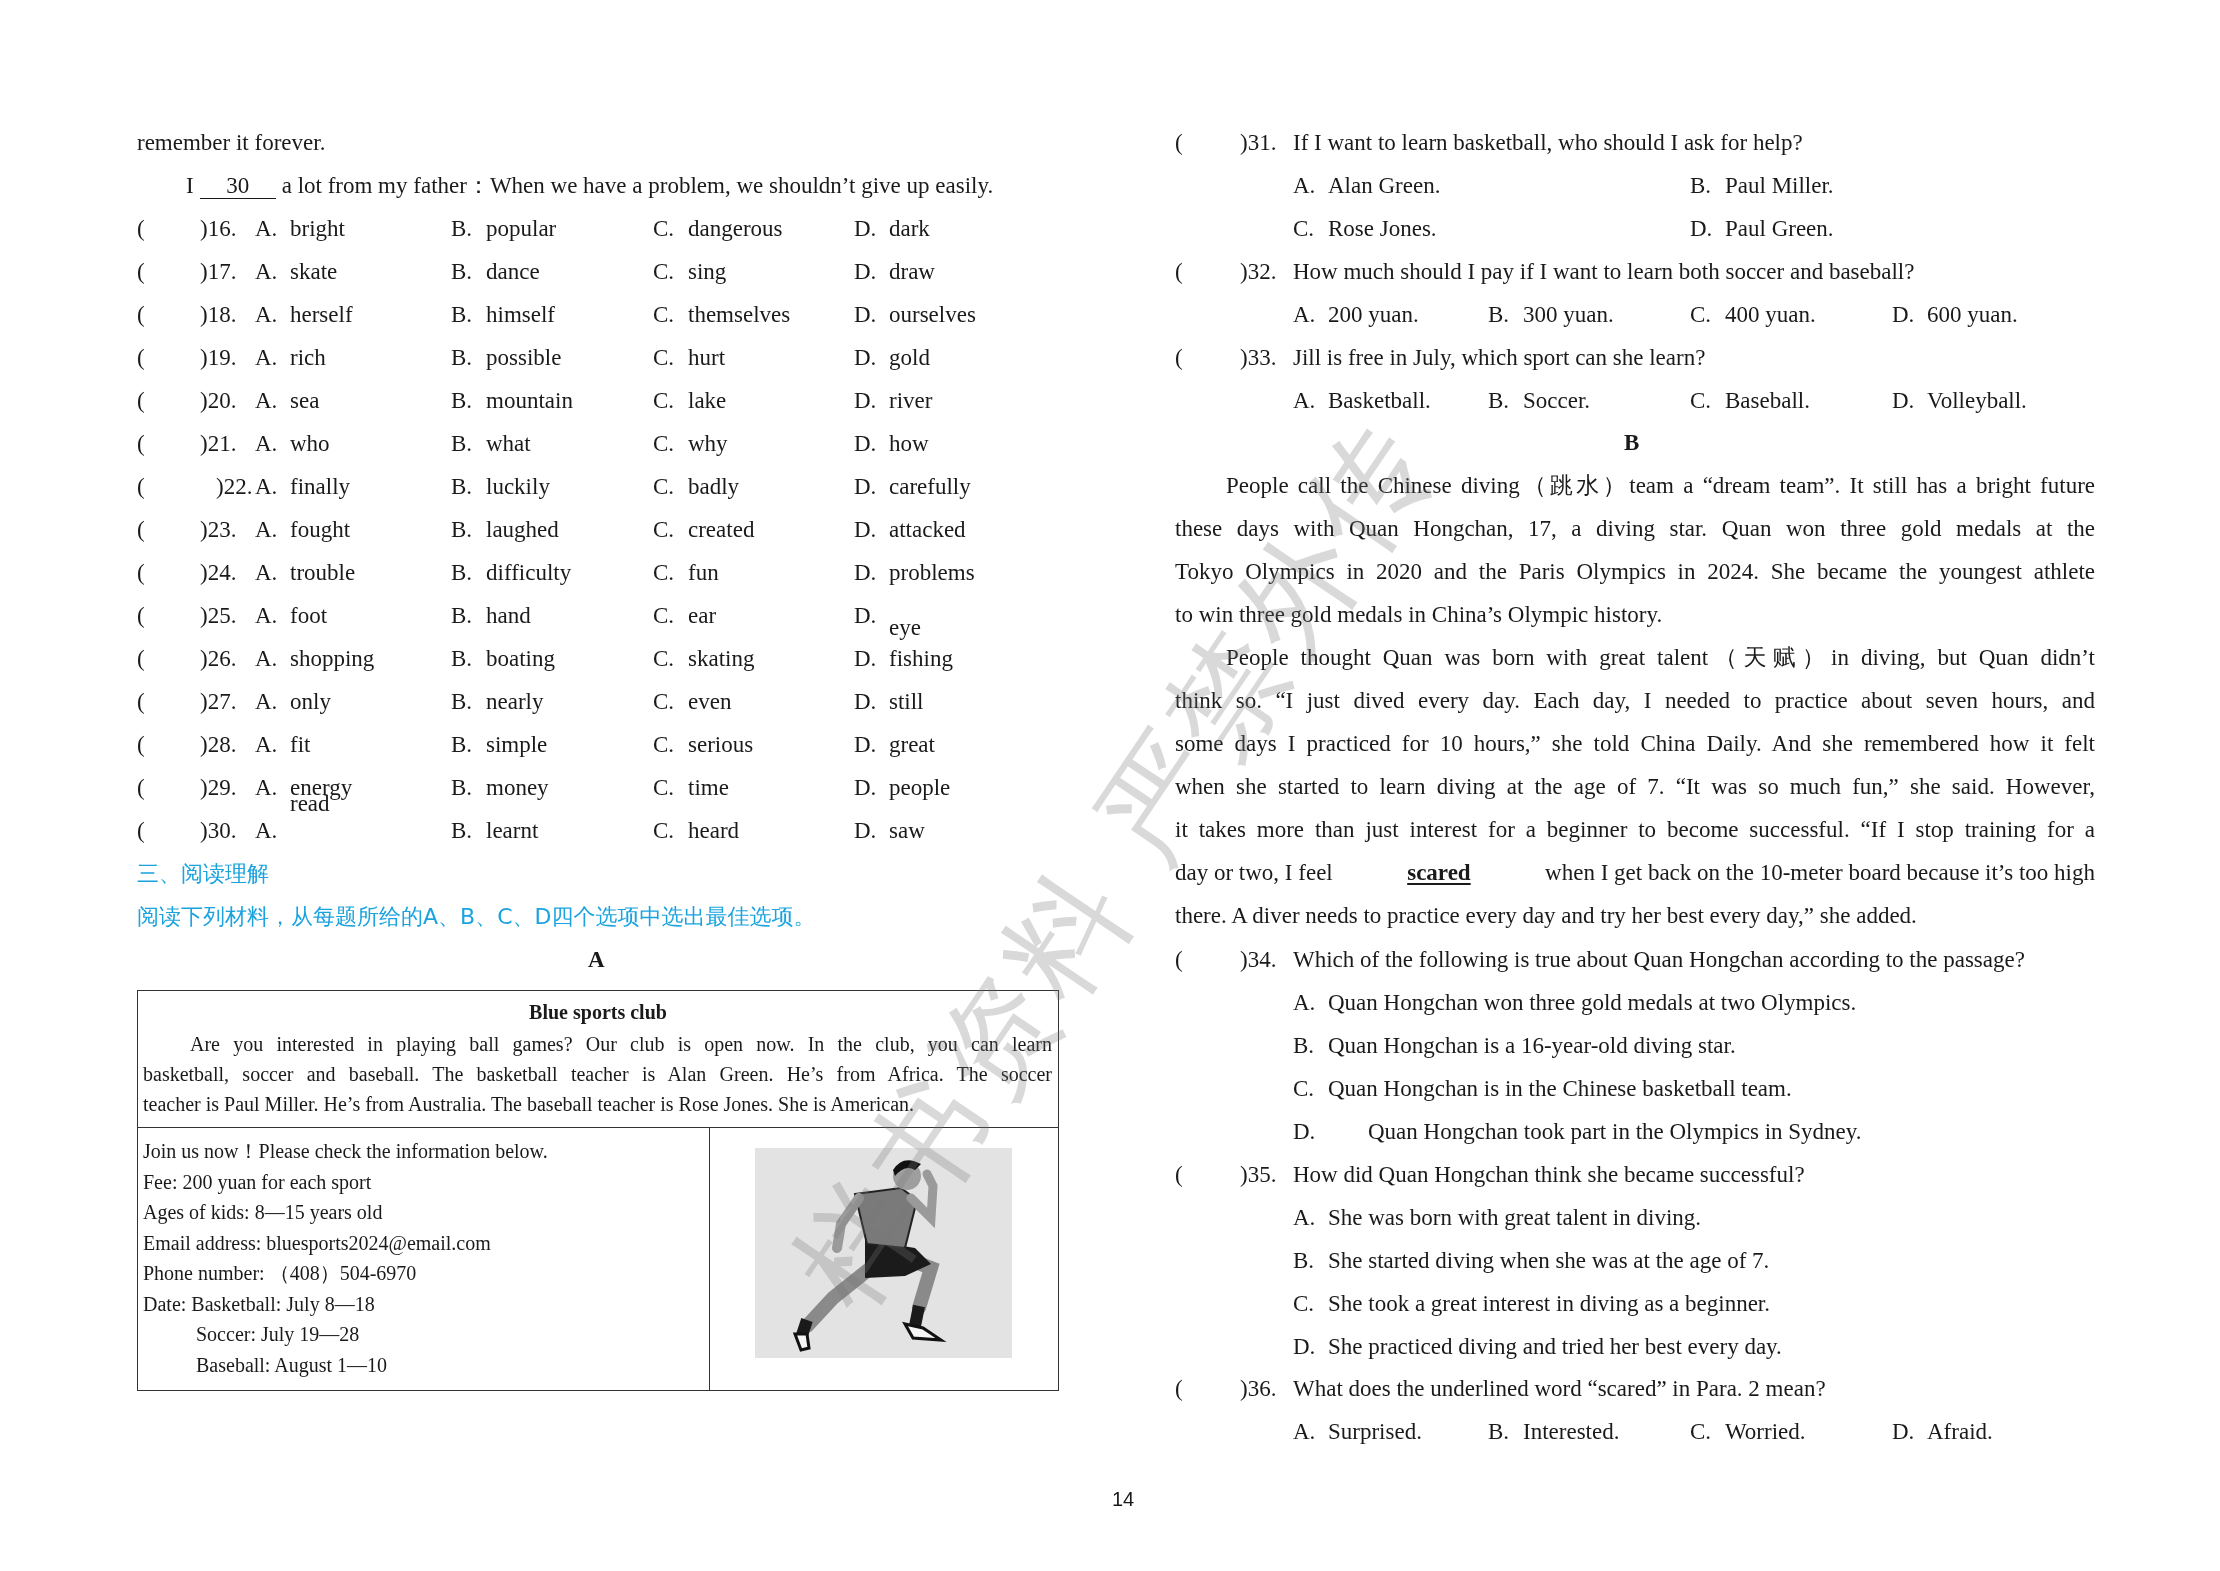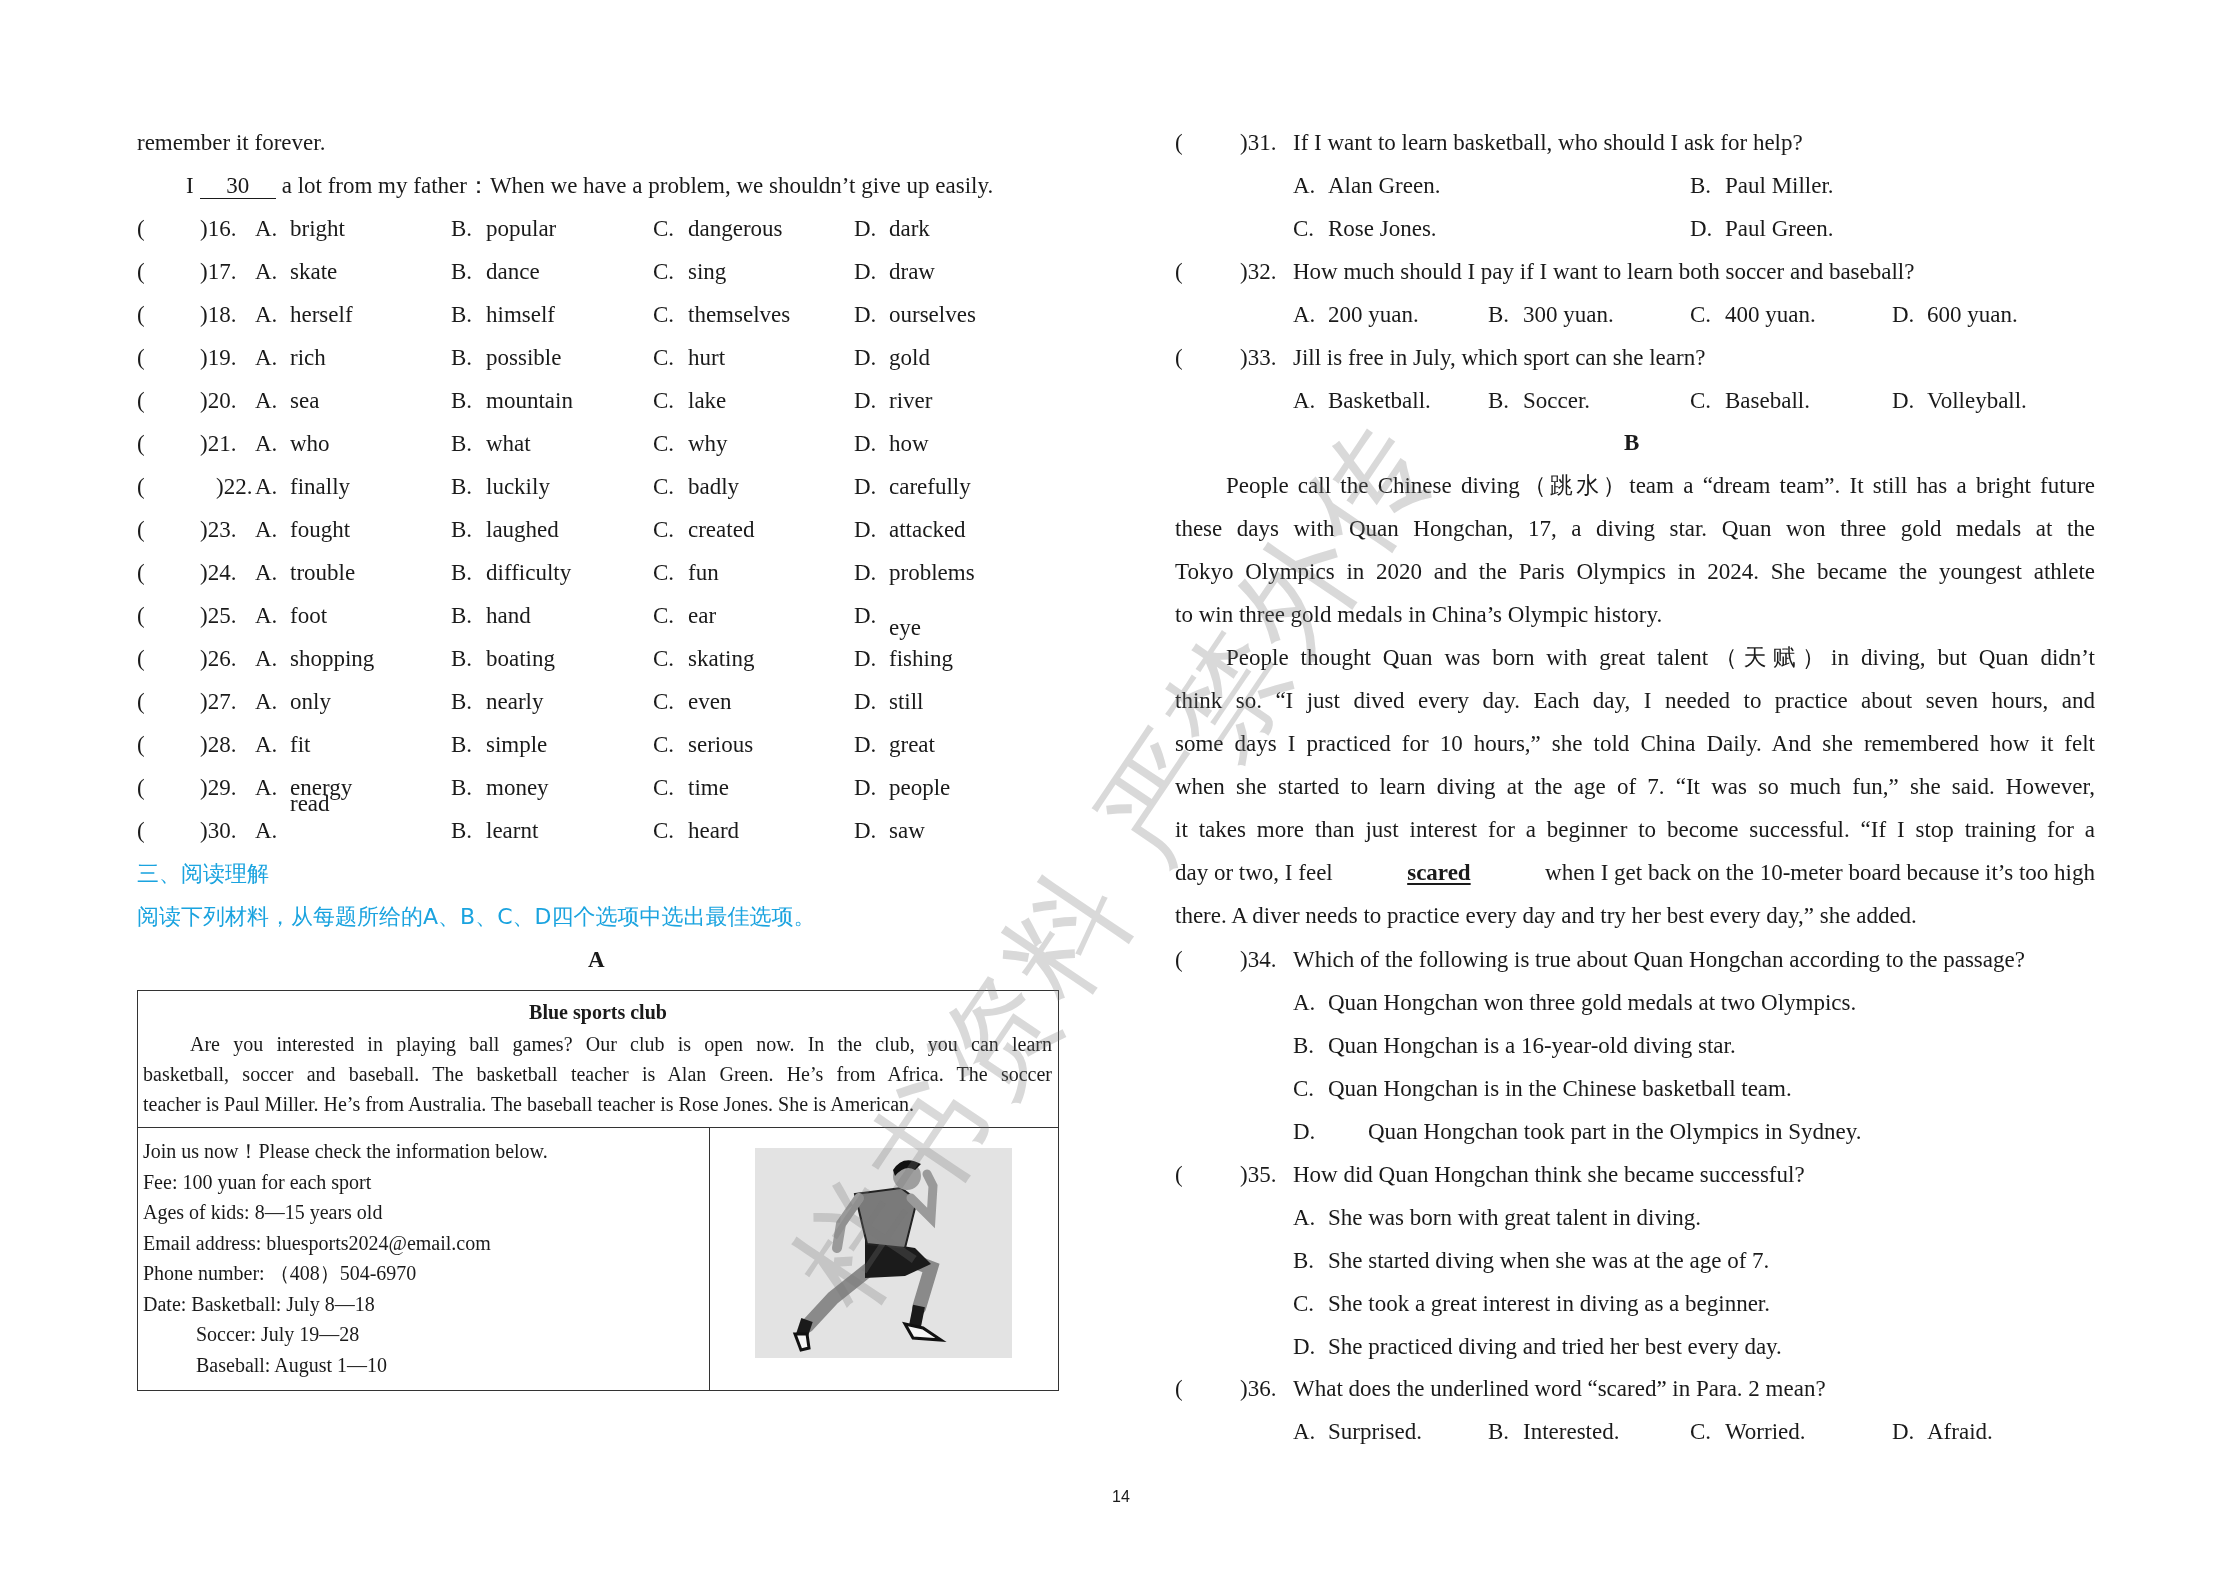--- a/index.html
+++ b/index.html
@@ -8,21 +8,21 @@
   .t { position: absolute; font-size: 23px; line-height: 30px; white-space: nowrap; }
   .just { position: absolute; font-size: 23px; line-height: 30px; text-align: justify; text-align-last: justify; white-space: nowrap; }
   .cyan { color: #1aa3df; font-family: "DejaVu Sans", sans-serif; font-size: 22px; }
   .bold { font-weight: bold; }
   .ul { text-decoration: underline; text-underline-offset: 3px; }
   .blank { display: inline-block; width: 76px; border-bottom: 1.5px solid #1a1a1a; text-align: center; line-height: 24px; margin: 0 6px; }
   .box { position: absolute; border: 1.5px solid #333; box-sizing: border-box; }
   .hline { position: absolute; height: 0; border-top: 1.5px solid #333; }
   .vline { position: absolute; width: 0; border-left: 1.5px solid #333; }
   .small { font-size: 20px; line-height: 26px; }
-  .pagenum { position: absolute; font-family: "Liberation Sans", sans-serif; font-size: 16px; }
+  .pagenum { position: absolute; font-family: "Liberation Sans", sans-serif; font-size: 20px; }
   .watermark { position: absolute; font-family: "DejaVu Sans", sans-serif; color: rgba(120,120,120,0.28);
                font-size: 118px; letter-spacing: 6px; transform-origin: left top; white-space: nowrap; pointer-events: none; }
   .photo { position: absolute; background: #e3e3e3; }
 </style>
 </head>
 <body>
 
 <div class="t" style="left:137px; top:128px;">remember it forever.</div>
 <div class="t" style="left:186px; top:171px;">
   <span>I</span><span class="blank">30</span><span>a lot from my father：When we have a problem, we shouldn’t give up easily.</span>
@@ -188,21 +188,21 @@
 <div class="box" style="left:137px; top:990px; width:922px; height:401px;"></div>
 <div class="hline" style="left:137px; top:1127px; width:922px;"></div>
 <div class="vline" style="left:709px; top:1127px; height:264px;"></div>
 
 <div class="t small bold" style="left:137px; width:922px; text-align:center; top:999px;">Blue sports club</div>
 <div class="just small" style="left:190px; width:862px; top:1031px;">Are you interested in playing ball games? Our club is open now. In the club, you can learn</div>
 <div class="just small" style="left:143px; width:909px; top:1061px;">basketball, soccer and baseball. The basketball teacher is Alan Green. He’s from Africa. The soccer</div>
 <div class="t small" style="left:143px; top:1091px;">teacher is Paul Miller. He’s from Australia. The baseball teacher is Rose Jones. She is American.</div>
 
 <div class="t small" style="left:143px; top:1138px;">Join us now！Please check the information below.</div>
-<div class="t small" style="left:143px; top:1169px;">Fee: 100 yuan for each sport</div>
+<div class="t small" style="left:143px; top:1169px;">Fee: 200 yuan for each sport</div>
 <div class="t small" style="left:143px; top:1199px;">Ages of kids: 8—15 years old</div>
 <div class="t small" style="left:143px; top:1230px;">Email address: bluesports2024@email.com</div>
 <div class="t small" style="left:143px; top:1260px;">Phone number: （408）504-6970</div>
 <div class="t small" style="left:143px; top:1291px;">Date: Basketball: July 8—18</div>
 <div class="t small" style="left:196px; top:1321px;">Soccer: July 19—28</div>
 <div class="t small" style="left:196px; top:1352px;">Baseball: August 1—10</div>
 
 <div class="photo" style="left:755px; top:1148px; width:257px; height:210px;">
   <svg width="257" height="210" viewBox="0 0 257 210">
 

